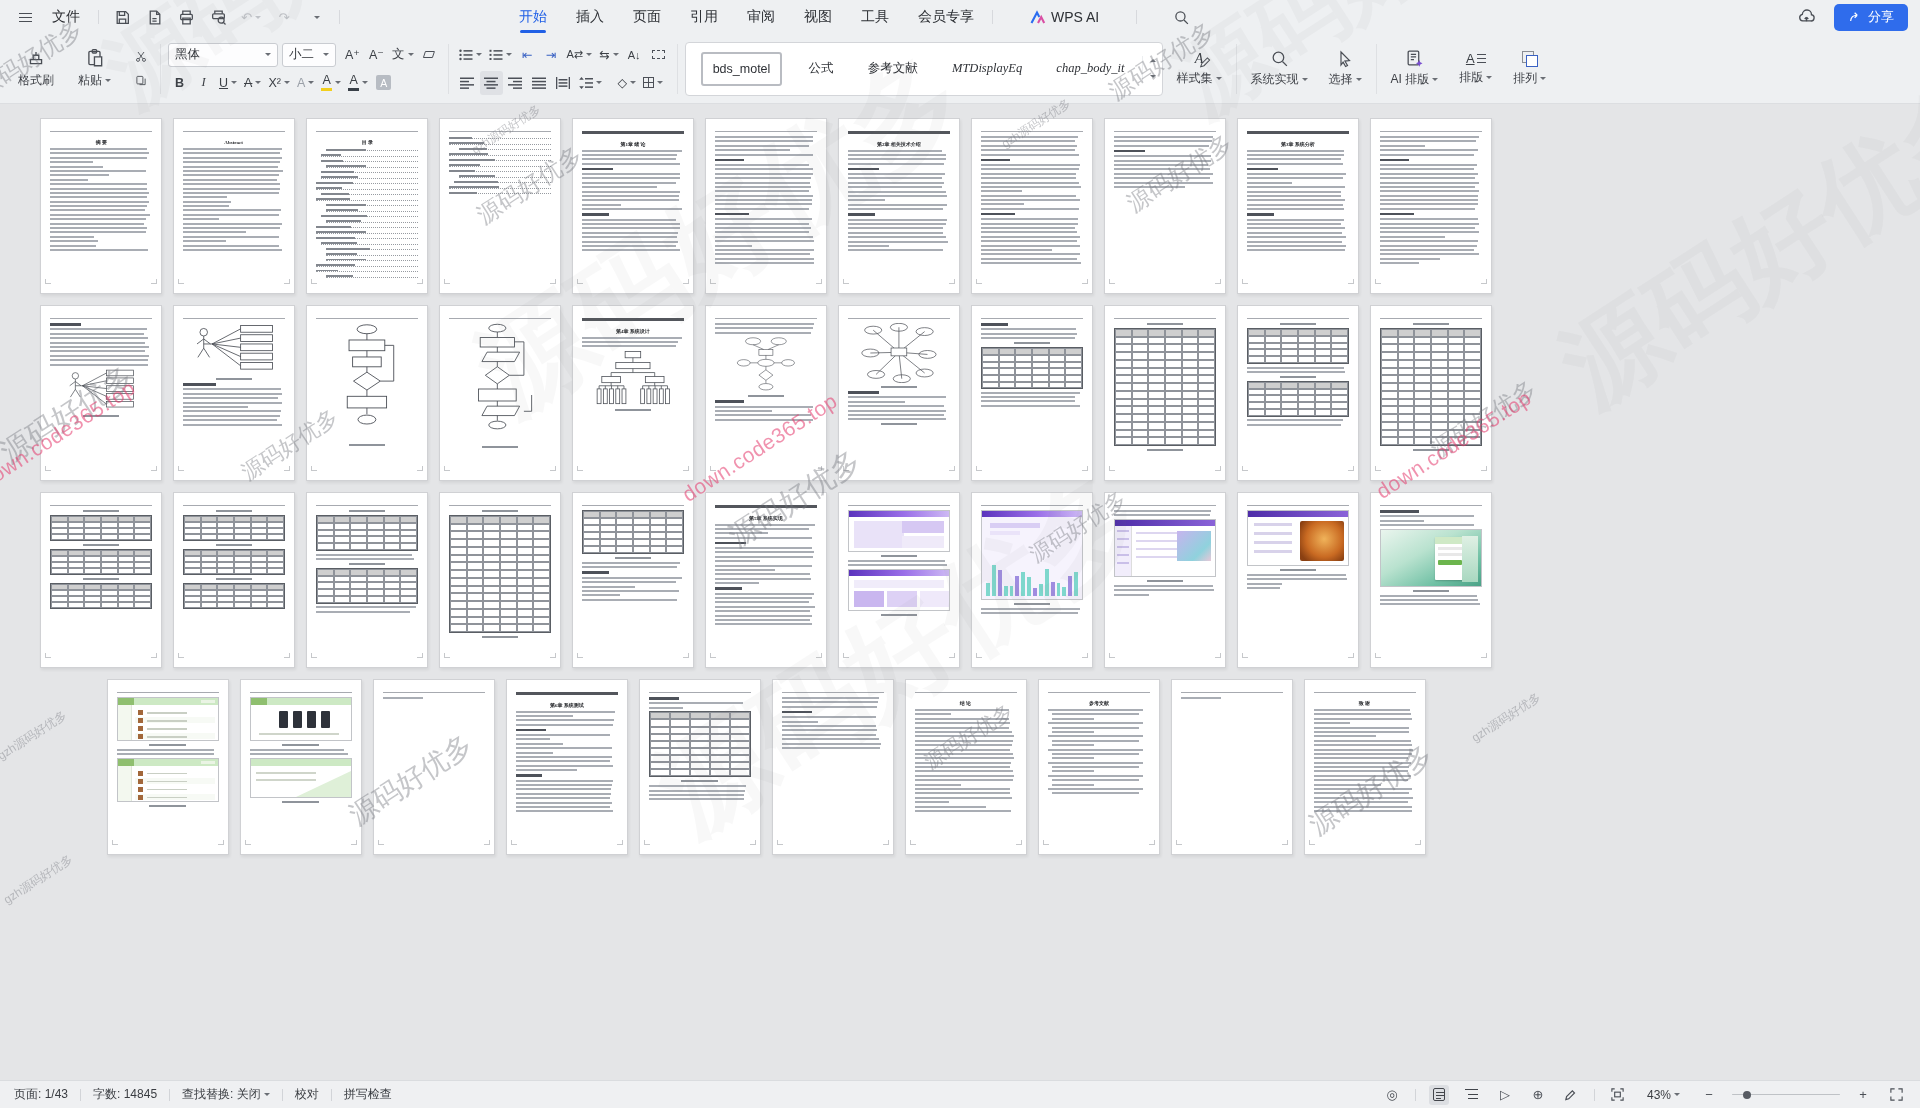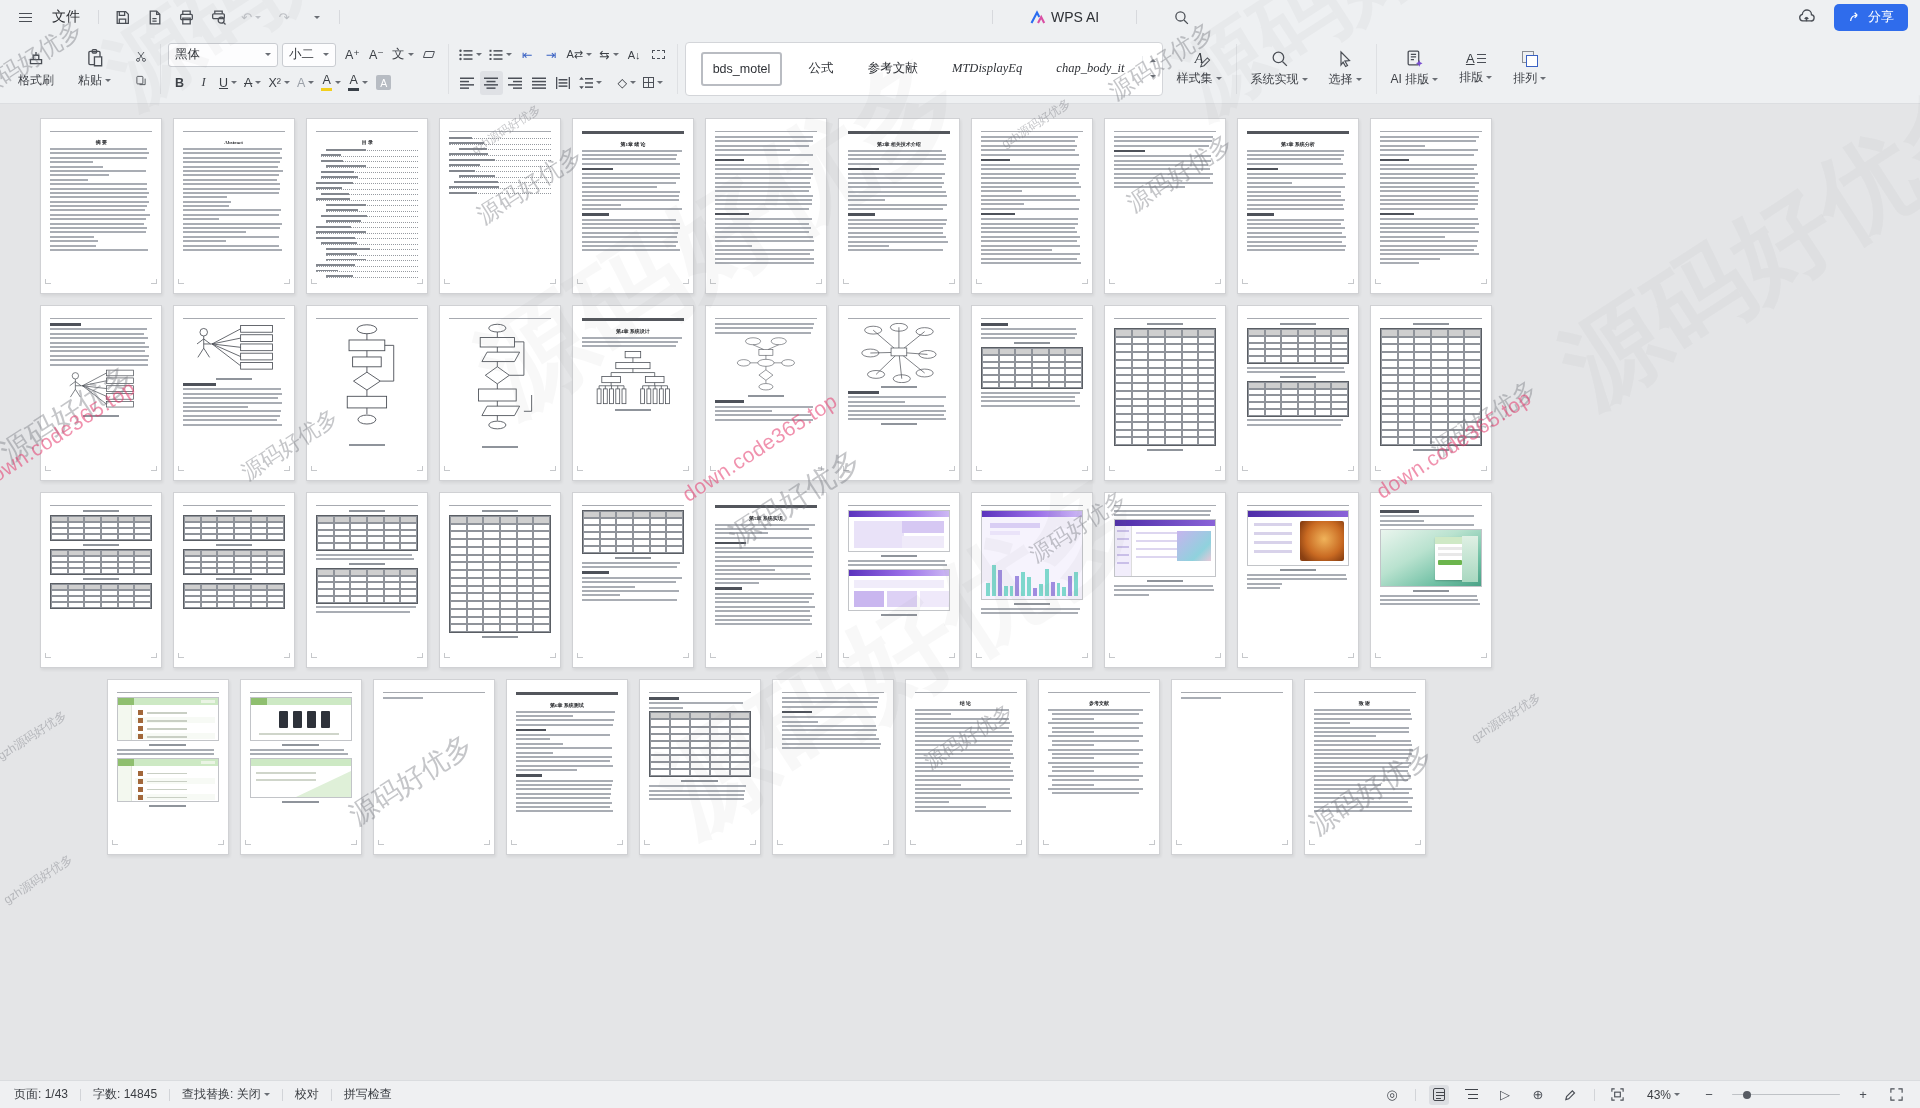--- a/index.html
+++ b/index.html
@@ -167,20 +167,30 @@
         </button>
       <button class="mbtn disabled">
           <span>↷</span>
         </button>
       <button class="mbtn">
           <span class="caret"></span>
         </button>
       <span class="vsep"></span>
     </div>
 
+    <div class="mb-tabs" id="tabs">
+        <button class="tab active">开始<span class="tabu"></span></button>
+        <button class="tab">插入</button>
+        <button class="tab">页面</button>
+        <button class="tab">引用</button>
+        <button class="tab">审阅</button>
+        <button class="tab">视图</button>
+        <button class="tab">工具</button>
+        <button class="tab">会员专享</button>
+      </div>
 
     <div class="mb-tabs" style="left:988px">
       <span class="vsep"></span>
       <button class="wpsai">
         <svg width="16" height="15" viewBox="0 0 16 15">
             <path d="M1.5 13L7 2.5l2.3 4.4" stroke="#2a6cf0" stroke-width="2.1" fill="none"></path>
             <path d="M8 13l3.2-6 3 6" stroke="#d94fa4" stroke-width="2.1" fill="none"></path>
           </svg>
         <span>WPS AI</span>
       </button>

